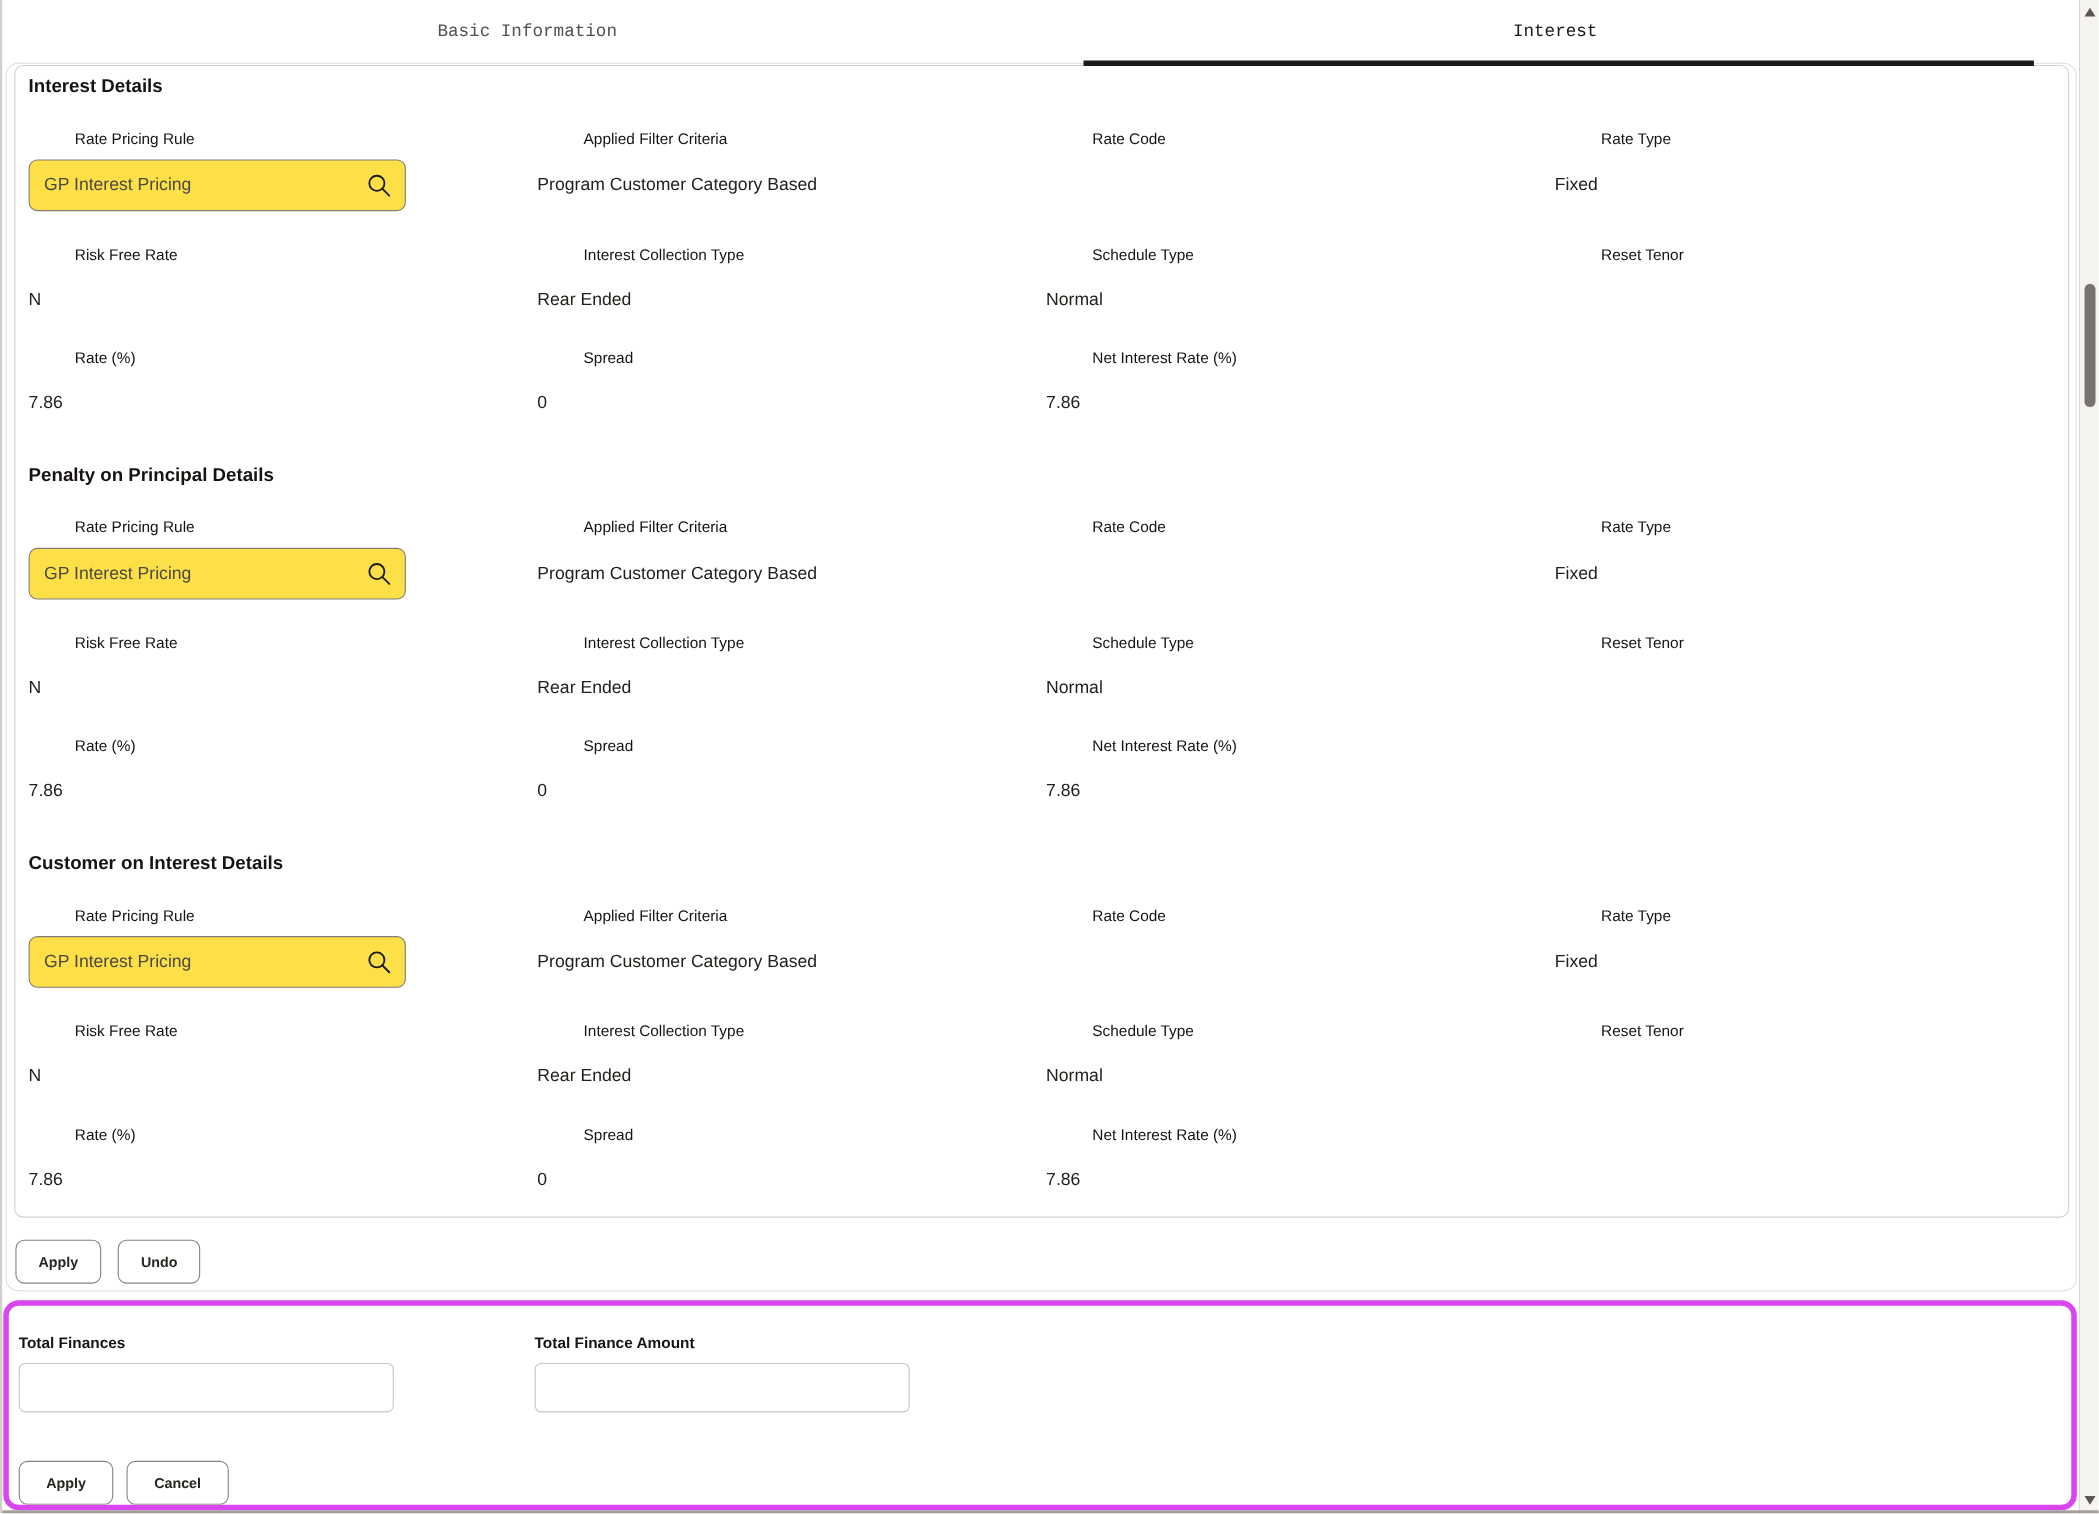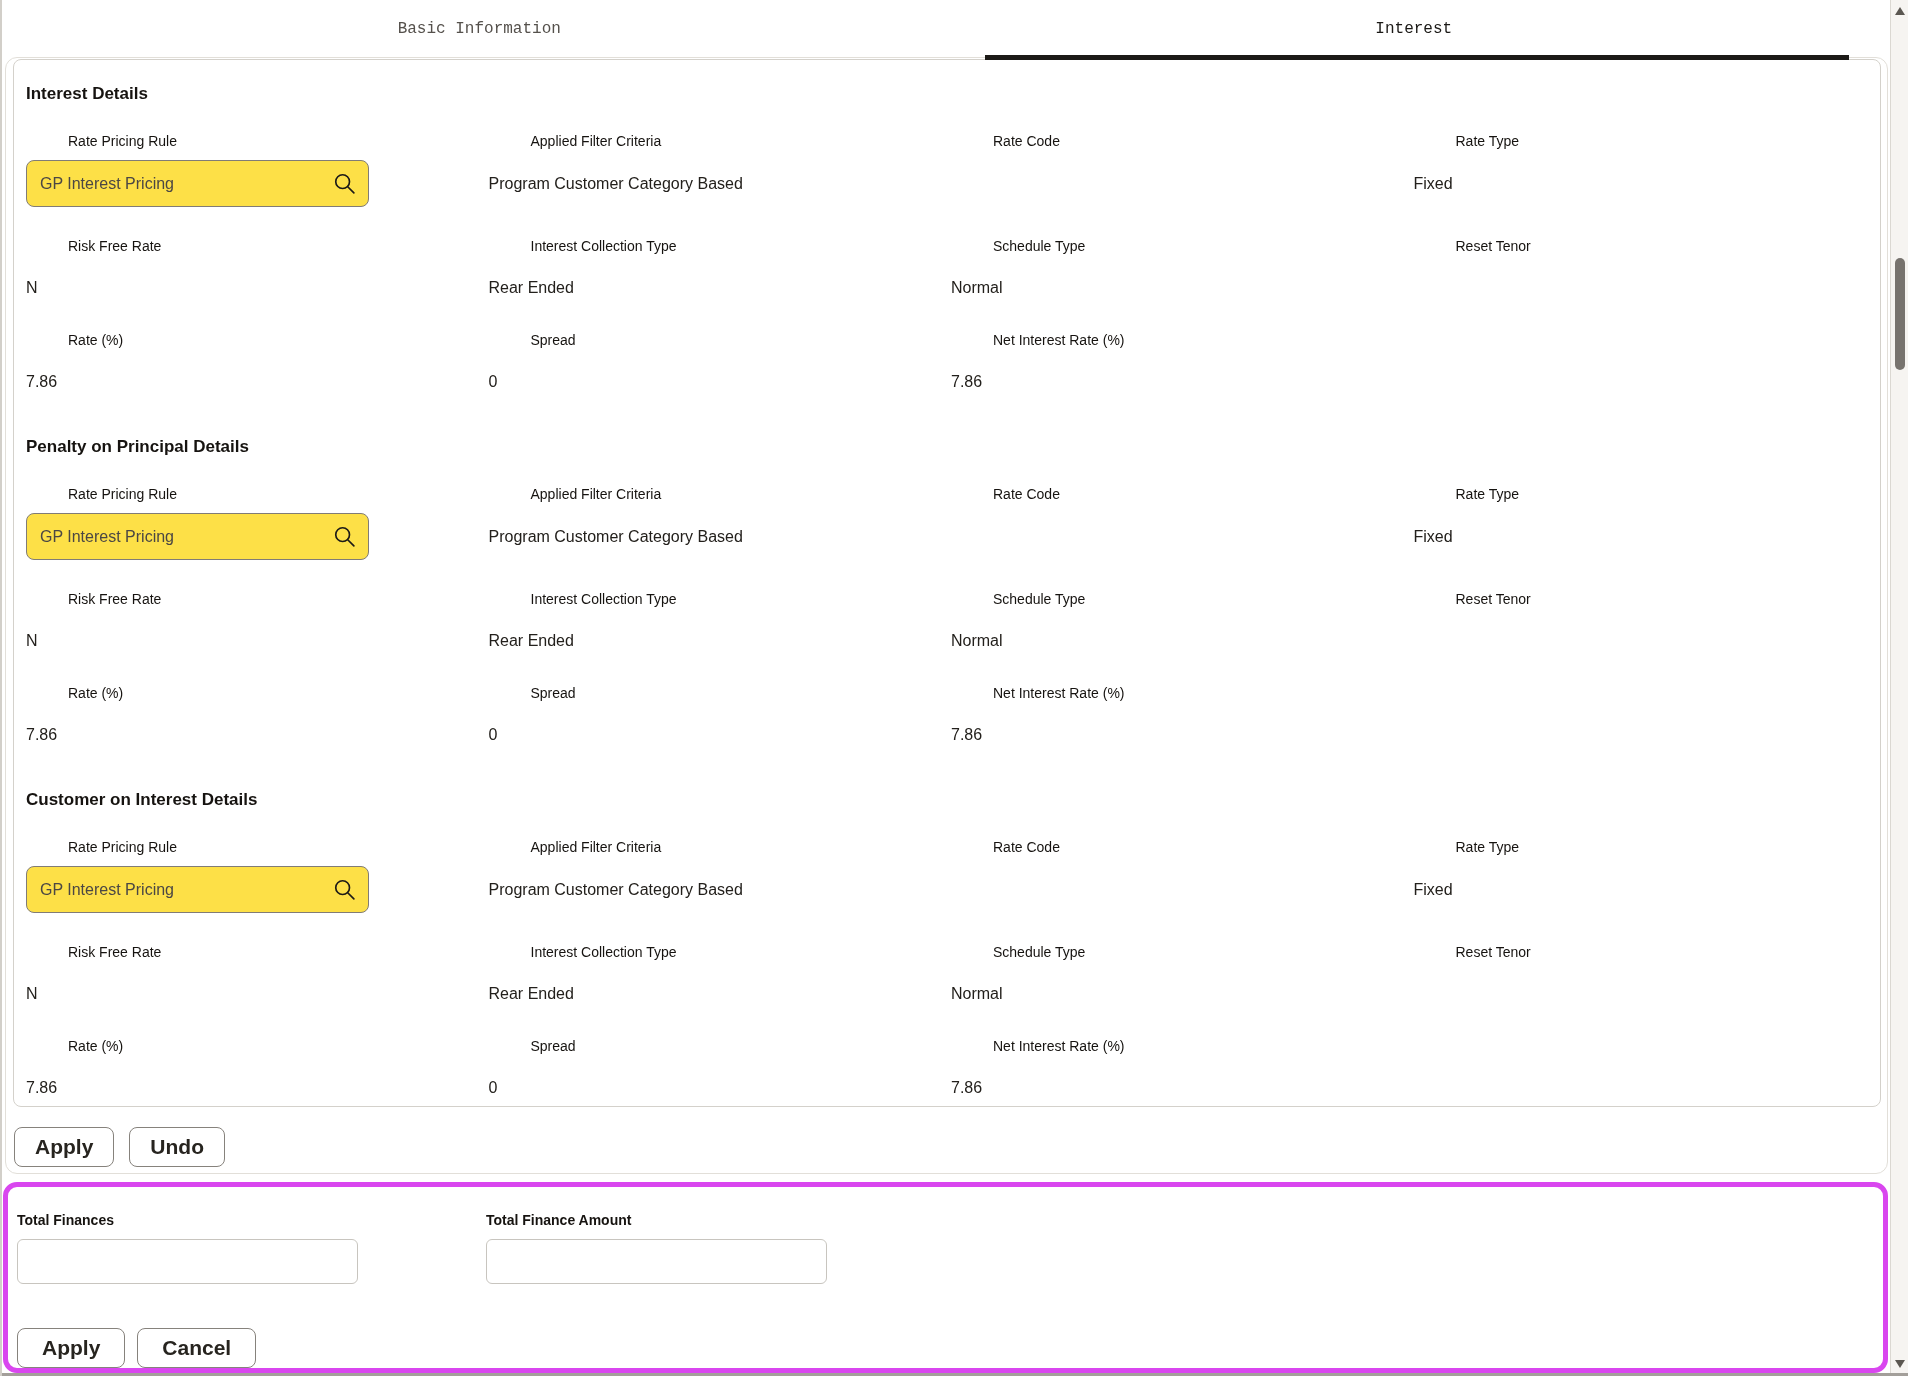--- a/index.html
+++ b/index.html
@@ -47,21 +47,21 @@
     border: 1px solid #d4d1cb;
     border-radius: 8px;
     background: #fff;
     padding: 0 4px 0 12px;
     overflow: hidden;
   }
   .section-title {
     font-size: 17px; font-weight: 700; line-height: 24px; color: #161310;
     margin: 40px 0 26px 0;
   }
-  .section:first-child .section-title { margin-top: 22px; }
+  .section:first-child .section-title { margin-top: 7px; }
   .grid-row { display: grid; grid-template-columns: repeat(4, 1fr); }
   .grid-row + .grid-row { margin-top: 30px; }
   .f-label {
     font-size: 14px; font-weight: 400; line-height: 18px; color: #161310;
     margin-bottom: 10px;
     padding-left: 42px;
   }
   .row-rest .f-label { margin-bottom: 20px; }
   .f-value {
     font-size: 16px; font-weight: 400; line-height: 26px; color: #23201c;
@@ -81,21 +81,21 @@
     position: absolute; right: 12px; top: 11px; width: 25px; height: 25px;
     cursor: pointer;
   }
 
   .panel-footer { display: flex; gap: 15px; margin: 20px 0 0 8px; }
 
   .btn {
     height: 40px; padding: 0 20px;
     background: #fff; border: 1px solid #86827c; border-radius: 8px;
     font-family: "Liberation Sans", sans-serif;
-    font-size: 21px; font-weight: 600; color: #27241f; cursor: pointer;
+    font-size: 13px; font-weight: 600; color: #27241f; cursor: pointer;
   }
 
   
   .totals-panel {
     margin: 8px 20px 0 1px;
     height: 191px;
     border: 5px solid #d946ef;
     border-radius: 14px;
     background: #fff;
     padding: 24px 0 0 9px;

